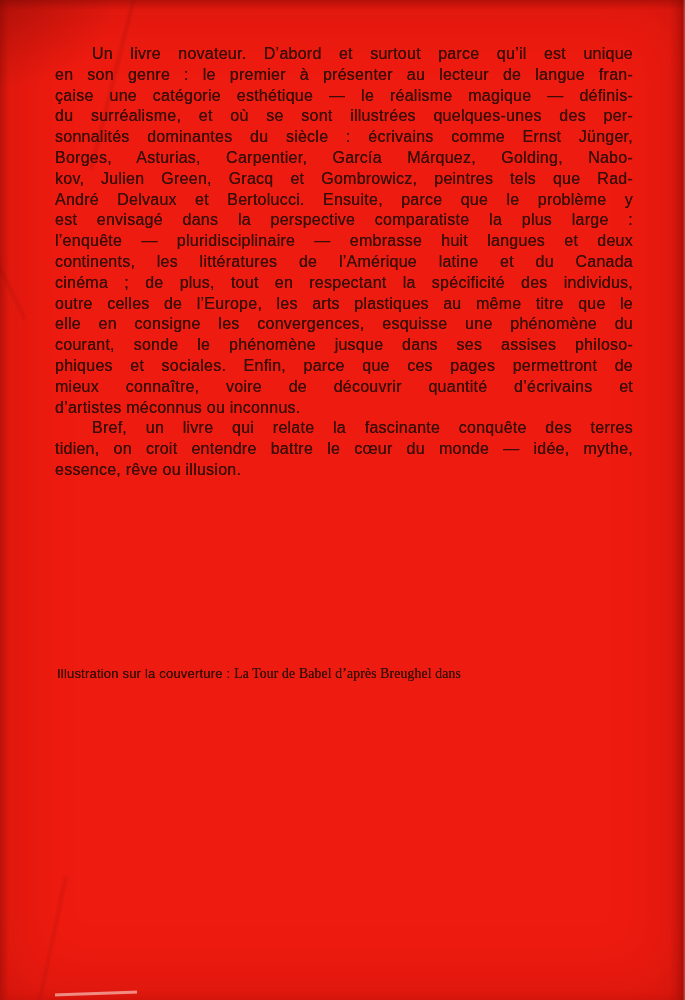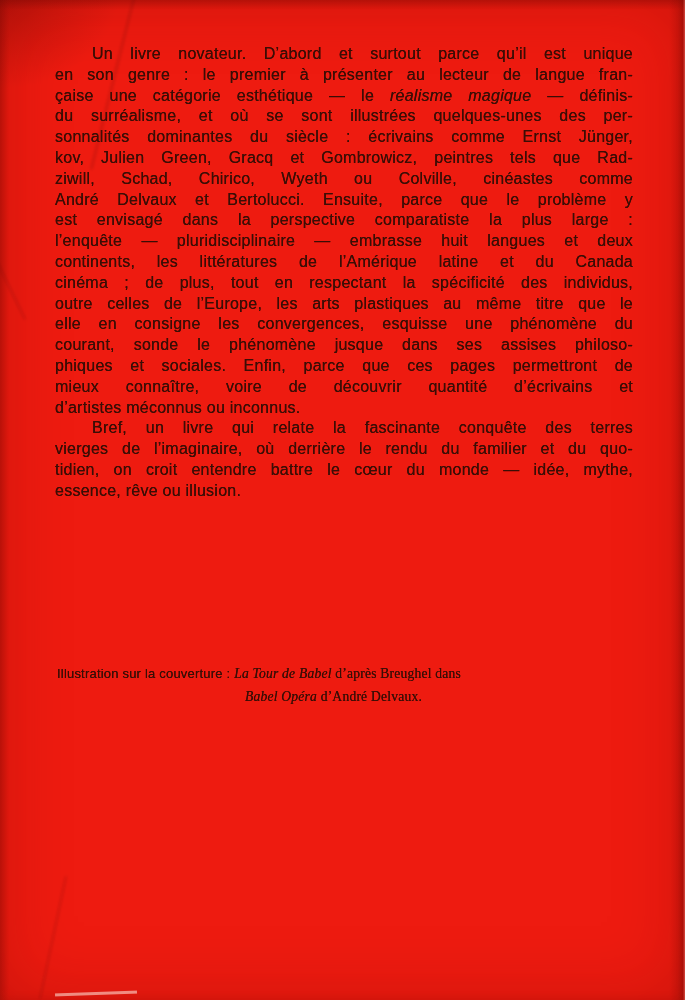--- a/index.html
+++ b/index.html
@@ -24,35 +24,35 @@
     letter-spacing: 0.25px;
     text-shadow: 0 0 0.5px currentColor;
   }
   .bline {
     text-align: justify;
     text-align-last: justify;
     text-justify: inter-word;
   }
   .bline.last { text-align-last: left; }
   .bline.indent { padding-left: 37px; }
-  .seg-i { font-style: italic; }
+  .seg-i { }
   
   .caption {
     position: absolute;
     left: 57px;
     top: 662px;
     width: 570px;
     font-size: 13px;
     line-height: 23px;
     letter-spacing: 0.2px;
     text-shadow: 0 0 0.4px currentColor;
   }
   .cline { text-align: left; }
   .seg-r  { font-family: "Liberation Serif", serif; font-size: 13.6px; }
-  .seg-ri { font-family: "Liberation Serif", serif; font-size: 13.6px; font-style: italic; }
+  .seg-ri { font-family: "Liberation Serif", serif; font-size: 13.6px; }
   
   .overlay { position: absolute; pointer-events: none; }
   .vignette {
     inset: 0;
     box-shadow: inset 0 0 70px rgba(130,10,4,0.32), inset 0 0 10px rgba(130,10,4,0.22);
   }
   .edge-top {
     top: 0; left: 0; width: 100%; height: 10px;
     background: linear-gradient(to bottom, rgba(110,8,4,0.30), rgba(110,8,4,0));
   }
@@ -90,42 +90,40 @@
 <body>
 
 <div class="cover" style="background: rgb(238, 27, 16); color: rgb(58, 14, 6);">
 
   <div class="body-text">
       <div class="bline indent"><span class="seg-n">Un livre novateur. D’abord et surtout parce qu’il est unique</span></div>
       <div class="bline"><span class="seg-n">en son genre : le premier à présenter au lecteur de langue fran-</span></div>
       <div class="bline"><span class="seg-n">çaise une catégorie esthétique — le </span><span class="seg-i">réalisme magique</span><span class="seg-n"> — définis-</span></div>
       <div class="bline"><span class="seg-n">du surréalisme, et où se sont illustrées quelques-unes des per-</span></div>
       <div class="bline"><span class="seg-n">sonnalités dominantes du siècle : écrivains comme Ernst Jünger,</span></div>
+      <div class="bline"><span class="seg-n">Borges, Asturias, Carpentier, García Márquez, Golding, Nabo-</span></div>
       <div class="bline"><span class="seg-n">kov, Julien Green, Gracq et Gombrowicz, peintres tels que Rad-</span></div>
-      <div class="bline"><span class="seg-n">ziwill, Schad, Chirico, Wyeth ou Colville, cinéastes comme</span></div>
       <div class="bline"><span class="seg-n">André Delvaux et Bertolucci. Ensuite, parce que le problème y</span></div>
       <div class="bline"><span class="seg-n">est envisagé dans la perspective comparatiste la plus large :</span></div>
       <div class="bline"><span class="seg-n">l’enquête — pluridisciplinaire — embrasse huit langues et deux</span></div>
       <div class="bline"><span class="seg-n">continents, les littératures de l’Amérique latine et du Canada</span></div>
       <div class="bline"><span class="seg-n">cinéma ; de plus, tout en respectant la spécificité des individus,</span></div>
       <div class="bline"><span class="seg-n">outre celles de l’Europe, les arts plastiques au même titre que le</span></div>
       <div class="bline"><span class="seg-n">elle en consigne les convergences, esquisse une phénomène du</span></div>
       <div class="bline"><span class="seg-n">courant, sonde le phénomène jusque dans ses assises philoso-</span></div>
       <div class="bline"><span class="seg-n">phiques et sociales. Enfin, parce que ces pages permettront de</span></div>
       <div class="bline"><span class="seg-n">mieux connaître, voire de découvrir quantité d’écrivains et</span></div>
       <div class="bline last"><span class="seg-n">d’artistes méconnus ou inconnus.</span></div>
       <div class="bline indent"><span class="seg-n">Bref, un livre qui relate la fascinante conquête des terres</span></div>
-      <div class="bline"><span class="seg-n">vierges de l’imaginaire, où derrière le rendu du familier et du quo-</span></div>
       <div class="bline"><span class="seg-n">tidien, on croit entendre battre le cœur du monde — idée, mythe,</span></div>
       <div class="bline last"><span class="seg-n">essence, rêve ou illusion.</span></div>
     </div>
 
   <div class="caption">
       <div class="cline last"><span class="seg-n">Illustration sur la couverture : </span><span class="seg-ri">La Tour de Babel</span><span class="seg-r"> d’après Breughel dans</span></div>
-      <div class="cline last" style="margin-left: 188px;"><span class="seg-ri">Babel Opéra</span><span class="seg-r"> d’André Delvaux.</span></div>
     </div>
 
   <div class="overlay vignette"></div>
   <div class="overlay edge-top"></div>
   <div class="overlay edge-left"></div>
   <div class="overlay edge-right"></div>
   <div class="overlay corner-tl"></div>
   <div class="overlay crease-1"></div>
   <div class="overlay crease-2"></div>
   <div class="overlay crease-3"></div>

